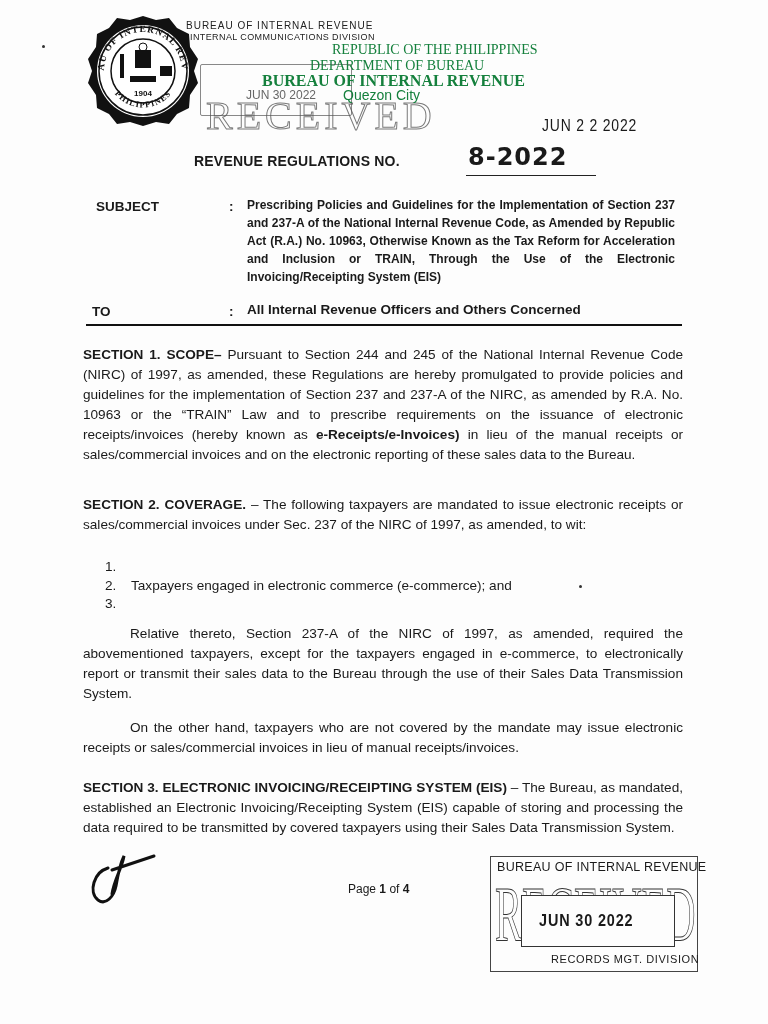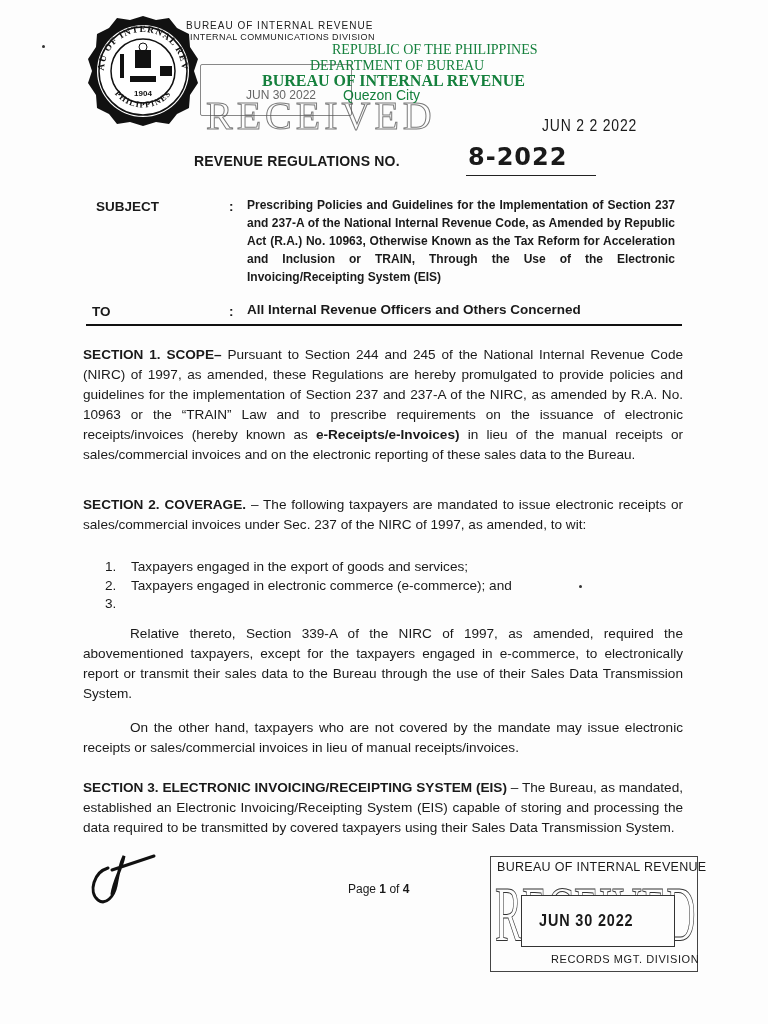--- a/index.html
+++ b/index.html
@@ -113,34 +113,33 @@
 <div class="abs to-text">All Internal Revenue Officers and Others Concerned</div>
 <div class="abs rule"></div>
 
 <div class="abs para sec1"><b>SECTION 1.  SCOPE–</b><span> Pursuant to Section 244 and 245 of the National Internal Revenue Code (NIRC) of 1997, as amended, these Regulations are hereby promulgated to provide policies and guidelines for the implementation of Section 237 and  237-A of the NIRC, as amended by R.A. No. 10963 or the “TRAIN” Law and to prescribe requirements on the issuance of electronic receipts/invoices (hereby known as </span><b>e-Receipts/e-Invoices)</b><span> in lieu of the manual receipts or sales/commercial invoices and on the electronic reporting of these sales data to the Bureau.</span></div>
 
 <div class="abs para sec2"><b>SECTION 2.  COVERAGE.</b><span> – The following taxpayers are mandated to issue electronic receipts or sales/commercial invoices under Sec. 237 of the NIRC of 1997, as amended, to wit:</span></div>
 
 <div class="abs list">
   <div class="li">
       <span class="n">1.</span>
-      <span>Taxpayers engaged in the export of goods and services;</span>
     </div>
   <div class="li">
       <span class="n">2.</span>
       <span>Taxpayers engaged in electronic commerce (e-commerce); and</span>
     </div>
   <div class="li">
       <span class="n">3.</span>
     </div>
 </div>
 <div class="abs dot" style="left:579px; top:585px;"></div>
 <div class="abs dot" style="left:42px; top:45px;"></div>
 
-<div class="abs para rel">Relative thereto, Section 339-A of the NIRC of 1997, as amended, required the abovementioned taxpayers, except for the taxpayers engaged in e-commerce, to electronically report or transmit their sales data to the Bureau through the use of their Sales Data Transmission System.</div>
+<div class="abs para rel">Relative thereto, Section 237-A of the NIRC of 1997, as amended, required the abovementioned taxpayers, except for the taxpayers engaged in e-commerce, to electronically report or transmit their sales data to the Bureau through the use of their Sales Data Transmission System.</div>
 <div class="abs para oth">On the other hand, taxpayers who are not covered by the mandate may issue electronic receipts or sales/commercial invoices in lieu of manual receipts/invoices.</div>
 
 <div class="abs para sec3"><b>SECTION 3. ELECTRONIC INVOICING/RECEIPTING SYSTEM (EIS)</b><span> – The Bureau, as mandated, established an Electronic Invoicing/Receipting System (EIS) capable of storing and processing the data required to be transmitted by covered taxpayers using their Sales Data Transmission System.</span></div>
 
 <div class="abs sig">
   <svg width="80" height="60" viewBox="0 0 80 60">
     <path d="M 22 18 C 8 22, 2 42, 12 50 C 20 56, 28 46, 30 36 C 32 24, 36 10, 38 6 C 36 18, 28 30, 26 44 M 26 20 L 68 6" fill="none" stroke="#111" stroke-width="3" stroke-linecap="round"></path>
   </svg>
 </div>
 

